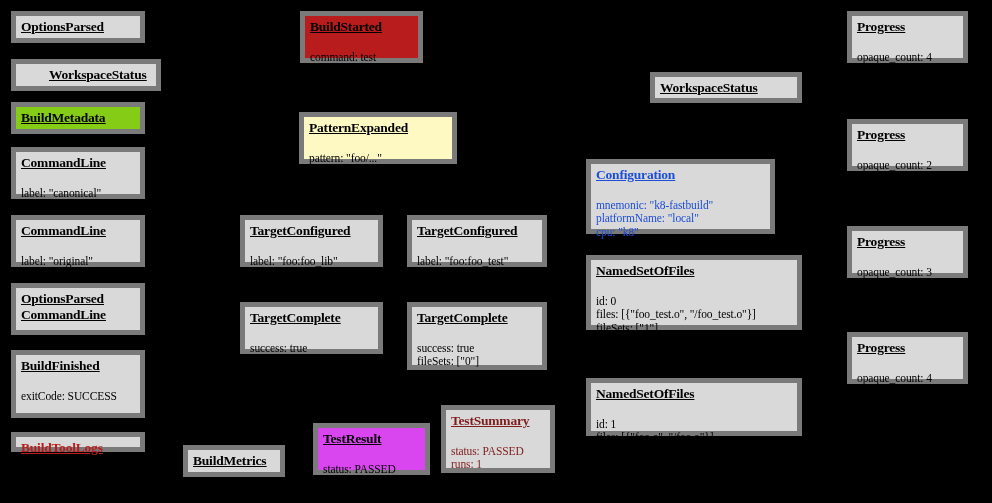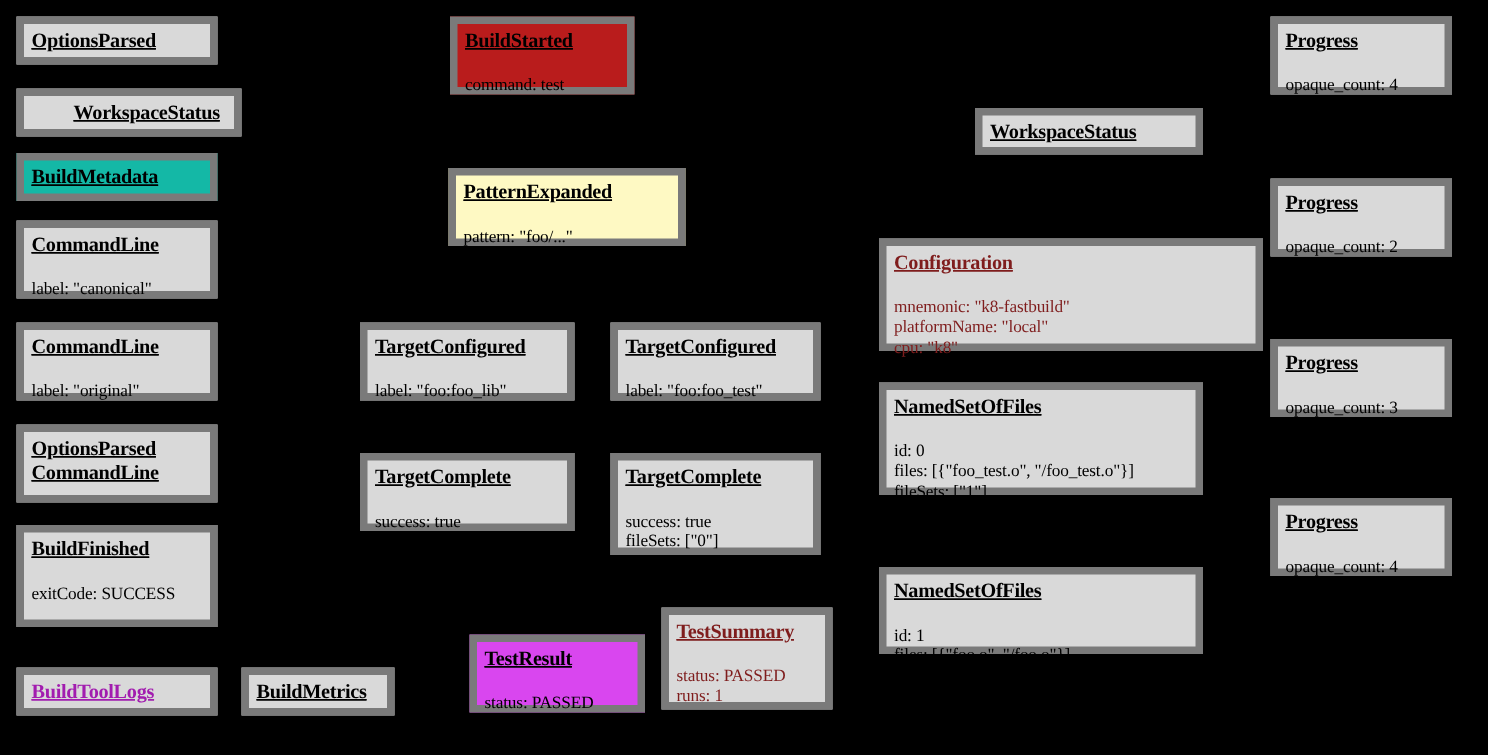--- a/index.html
+++ b/index.html
@@ -58,21 +58,21 @@
     <div class="node" style="left: 11px; top: 11px; width: 134px; height: 32px; background: rgb(217, 217, 217); border-color: rgb(122, 122, 122); color: rgb(0, 0, 0);">
       <span class="node-title">
         <span class="ttl-line">OptionsParsed</span>
       </span>
     </div>
     <div class="node" style="left: 11px; top: 59px; width: 150px; height: 32px; background: rgb(217, 217, 217); border-color: rgb(122, 122, 122); color: rgb(0, 0, 0); padding-left: 33px;">
       <span class="node-title">
         <span class="ttl-line">WorkspaceStatus</span>
       </span>
     </div>
-    <div class="node" style="left: 11px; top: 102px; width: 134px; height: 32px; background: #14b8a6; border-color: rgb(122, 122, 122); color: rgb(0, 0, 0);">
+    <div class="node" style="left: 11px; top: 102px; width: 134px; height: 32px; background: #84cc16; border-color: rgb(122, 122, 122); color: rgb(0, 0, 0);">
       <span class="node-title">
         <span class="ttl-line">BuildMetadata</span>
       </span>
     </div>
     <div class="node" style="left: 11px; top: 147px; width: 134px; height: 52px; background: rgb(217, 217, 217); border-color: rgb(122, 122, 122); color: rgb(0, 0, 0);">
       <span class="node-title">
         <span class="ttl-line">CommandLine</span>
       </span>
       <span class="node-fields">
         <span class="node-field">label: "canonical"</span>
@@ -93,26 +93,26 @@
       </span>
     </div>
     <div class="node" style="left: 11px; top: 350px; width: 134px; height: 68px; background: rgb(217, 217, 217); border-color: rgb(122, 122, 122); color: rgb(0, 0, 0);">
       <span class="node-title">
         <span class="ttl-line">BuildFinished</span>
       </span>
       <span class="node-fields">
         <span class="node-field">exitCode: SUCCESS</span>
       </span>
     </div>
-    <div class="node" style="left: 11px; top: 445px; width: 134px; height: 32px; background: rgb(217, 217, 217); border-color: rgb(122, 122, 122); color: #a21caf;">
+    <div class="node" style="left: 11px; top: 432px; width: 134px; height: 20px; background: rgb(217, 217, 217); border-color: rgb(122, 122, 122); color: #b91c1c;">
       <span class="node-title">
         <span class="ttl-line">BuildToolLogs</span>
       </span>
     </div>
-    <div class="node" style="left: 161px; top: 445px; width: 102px; height: 32px; background: rgb(217, 217, 217); border-color: rgb(122, 122, 122); color: rgb(0, 0, 0);">
+    <div class="node" style="left: 183px; top: 445px; width: 102px; height: 32px; background: rgb(217, 217, 217); border-color: rgb(122, 122, 122); color: rgb(0, 0, 0);">
       <span class="node-title">
         <span class="ttl-line">BuildMetrics</span>
       </span>
     </div>
     <div class="node" style="left: 300px; top: 11px; width: 123px; height: 52px; background: #b91c1c; border-color: rgb(122, 122, 122); color: rgb(0, 0, 0);">
       <span class="node-title">
         <span class="ttl-line">BuildStarted</span>
       </span>
       <span class="node-fields">
         <span class="node-field">command: test</span>
@@ -174,21 +174,21 @@
       <span class="node-fields">
         <span class="node-field">status: PASSED</span>
         <span class="node-field">runs: 1</span>
       </span>
     </div>
     <div class="node" style="left: 650px; top: 72px; width: 152px; height: 31px; background: rgb(217, 217, 217); border-color: rgb(122, 122, 122); color: rgb(0, 0, 0);">
       <span class="node-title">
         <span class="ttl-line">WorkspaceStatus</span>
       </span>
     </div>
-    <div class="node" style="left: 586px; top: 159px; width: 256px; height: 75px; background: rgb(217, 217, 217); border-color: rgb(122, 122, 122); color: #7f1d1d;">
+    <div class="node" style="left: 586px; top: 159px; width: 189px; height: 75px; background: rgb(217, 217, 217); border-color: rgb(122, 122, 122); color: #1d4ed8;">
       <span class="node-title">
         <span class="ttl-line">Configuration</span>
       </span>
       <span class="node-fields">
         <span class="node-field">mnemonic: "k8-fastbuild"</span>
         <span class="node-field">platformName: "local"</span>
         <span class="node-field">cpu: "k8"</span>
       </span>
     </div>
     <div class="node" style="left: 586px; top: 255px; width: 216px; height: 75px; background: rgb(217, 217, 217); border-color: rgb(122, 122, 122); color: rgb(0, 0, 0);">

